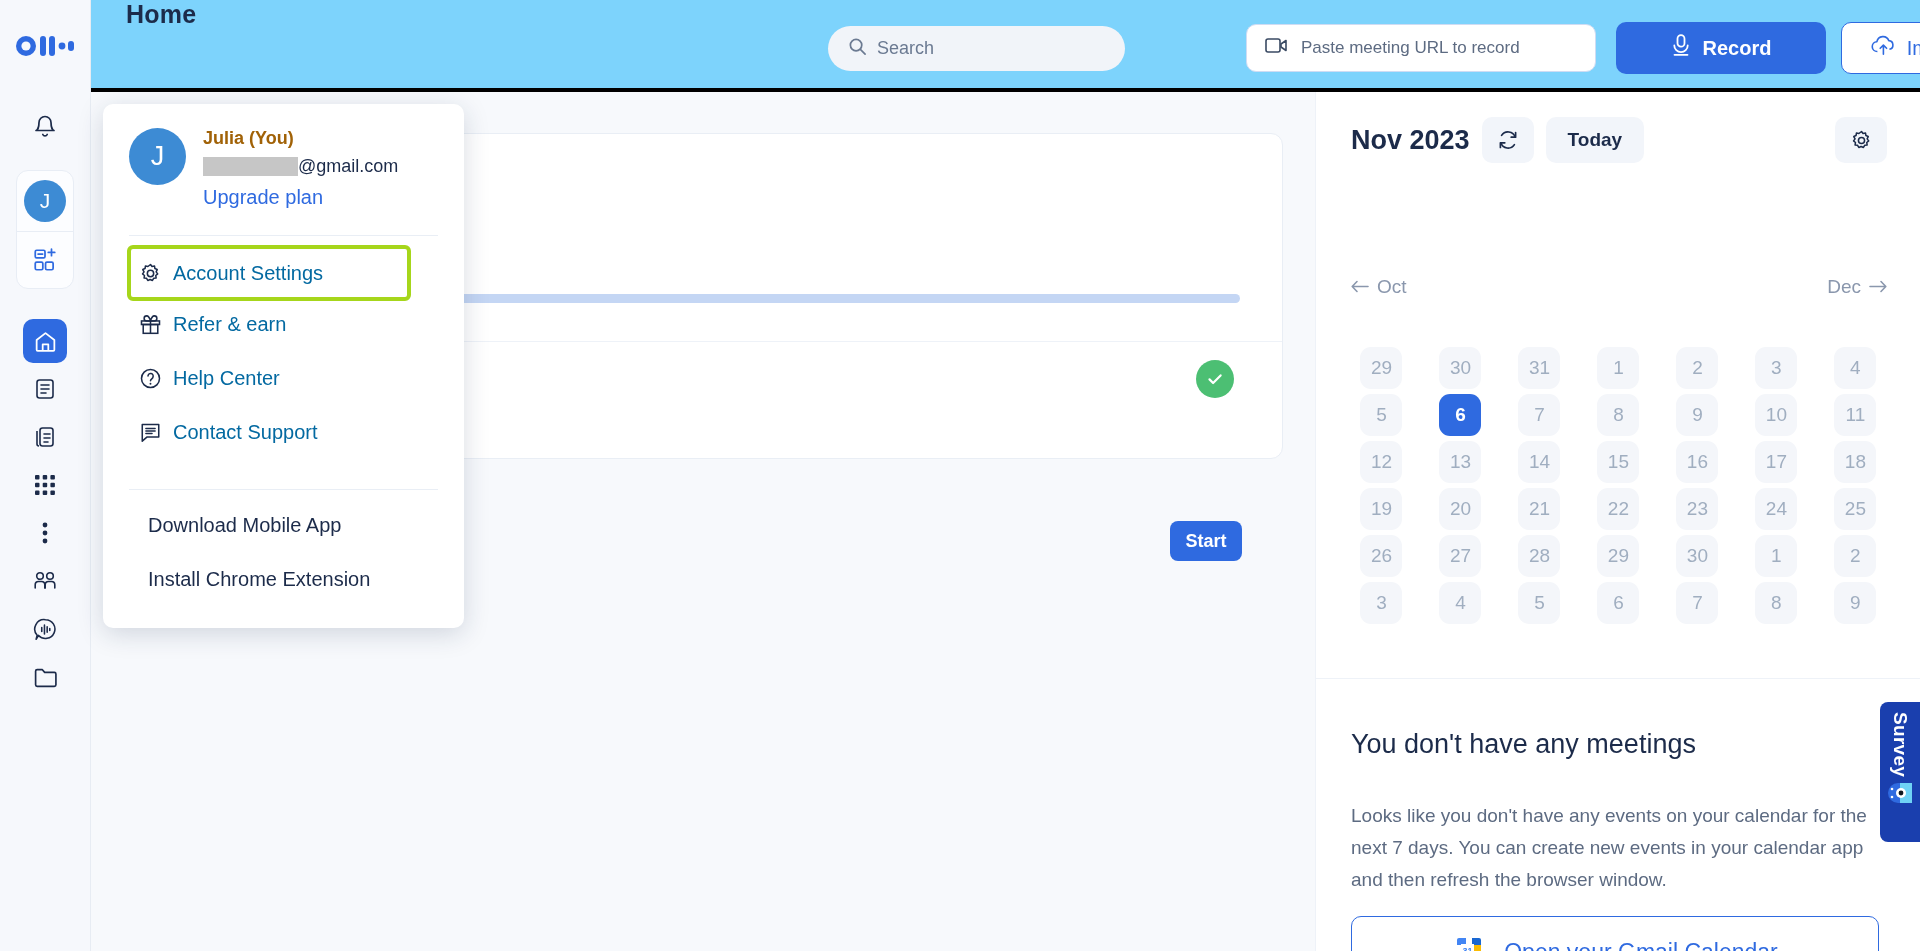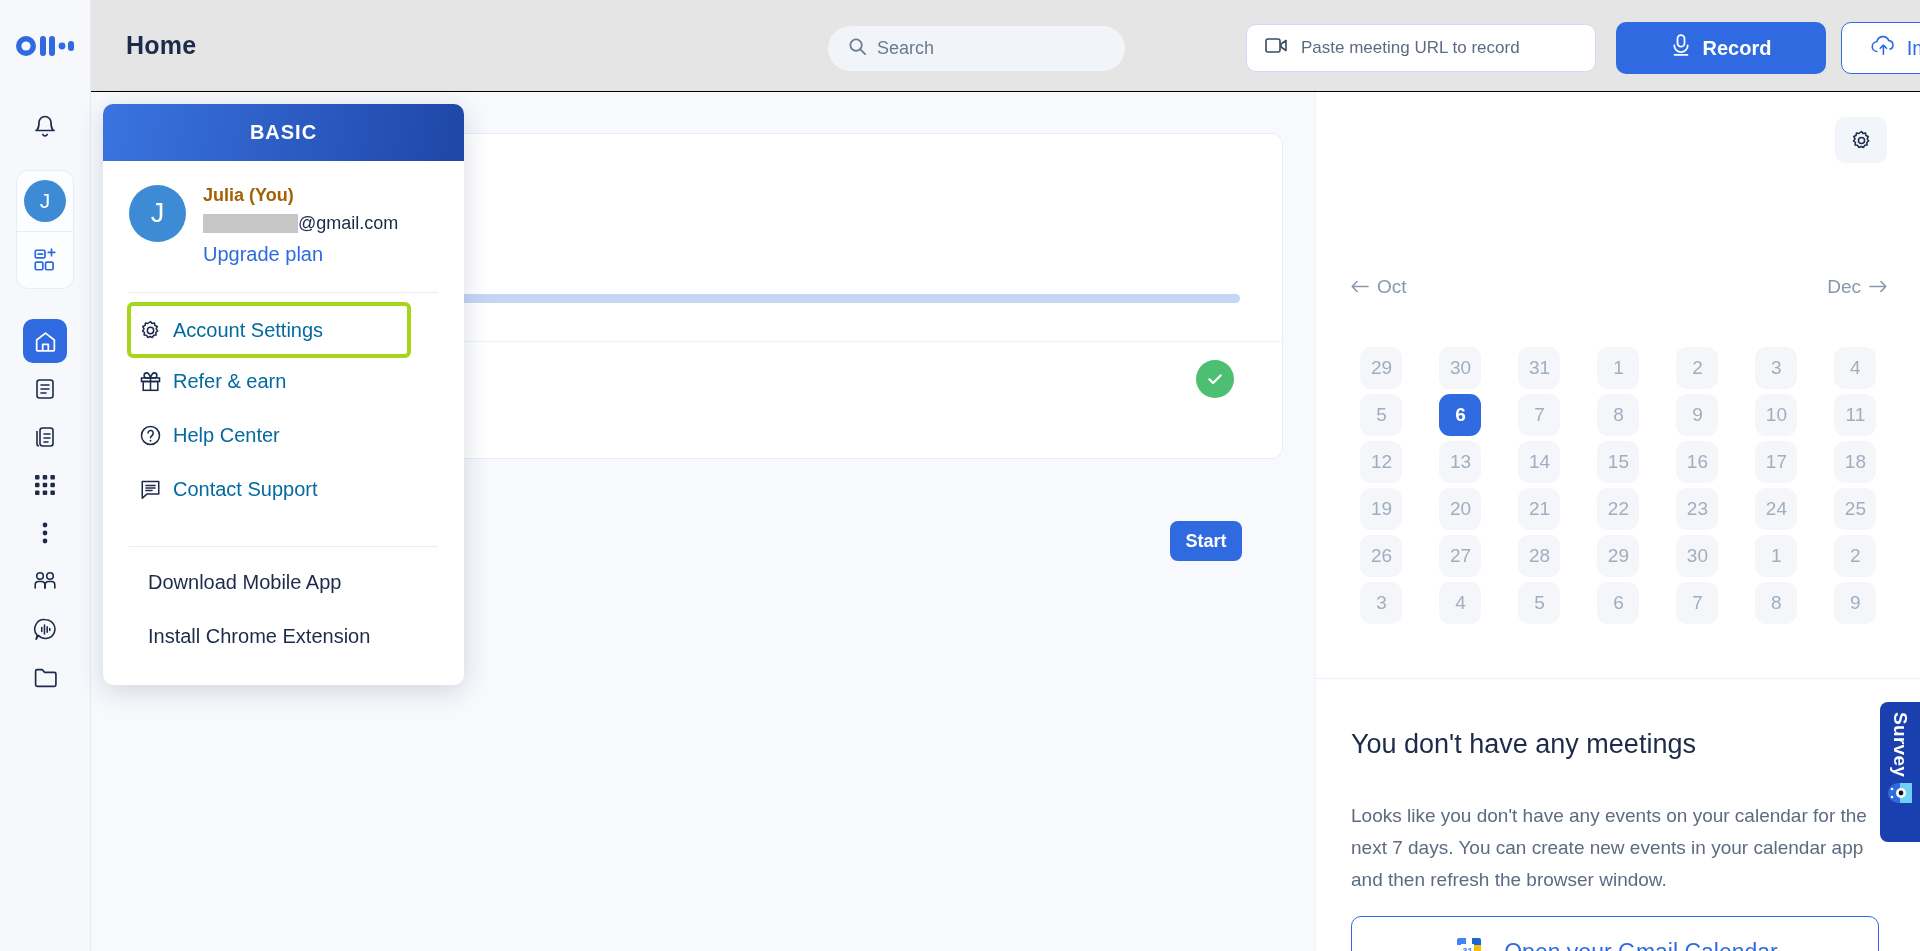--- a/index.html
+++ b/index.html
@@ -40,22 +40,22 @@
     display: flex; align-items: center; justify-content: center;
     font-size: 21px; font-weight: 400; margin: 9px 0;
   }
   .newbtn { height: 56px; display: flex; align-items: center; justify-content: center; color:#2f6ae0; }
   .rail-list { margin-top: 30px; display: flex; flex-direction: column; gap: 4px; align-items: center; }
 
   
   .topbar {
     position: absolute; left: 91px; top: 0;
     width: 1829px; height: 92px;
-    background: #e5e5e5; border-bottom: 1px solid #000000;
-    display: flex; align-items: center;
+    background: #7dd3fc; border-bottom: 4px solid #000000;
+    display: flex; 
   }
   .page-title { margin-left: 35px; font-size: 25px; font-weight: 700; color: #1c2b4a; letter-spacing: .2px; }
   .search {
     position: absolute; left: 737px; top: 26px;
     width: 297px; height: 45px; border-radius: 23px;
     background: #f1f4f9; display: flex; align-items: center; padding: 0 20px; gap: 10px;
     color: #6b7a92; font-size: 18px; cursor: text;
   }
   .url-box {
     position: absolute; left: 1155px; top: 24px;
@@ -372,20 +372,31 @@
 
       <div class="task-row task-next">
         <span>tion</span>
       </div>
       <button class="btn-start">Start</button>
     </div>
     <div class="vscroll"></div>
   </div>
 
   <div class="right">
+    <div class="cal-head">
+      <div class="cal-month">Nov 2023</div>
+      <div class="icon-sq">
+        <svg width="22" height="22" viewBox="0 0 22 22" fill="none" stroke="#1c2b4a" stroke-width="1.7">
+          <path d="M18.2 8.2A7.6 7.6 0 004.6 6.4" stroke-linecap="round"></path>
+          <path d="M3.8 13.8a7.6 7.6 0 0013.6 1.8" stroke-linecap="round"></path>
+          <path d="M18.6 3.6v4.6h-4.4M3.4 18.4v-4.6h4.4" stroke-linecap="round" stroke-linejoin="round"></path>
+        </svg>
+      </div>
+      <button class="btn-today">Today</button>
+    </div>
     <div class="icon-sq cal-gear">
       <svg width="23" height="23" viewBox="0 0 24 24" fill="none" stroke="#1c2b4a" stroke-width="1.6">
         <circle cx="12" cy="12" r="3.2"></circle>
         <path d="M12 2.6l1.6 2.1 2.6-.5.4 2.6 2.4 1.1-1.1 2.4 1.6 2.1-2 1.7.4 2.6-2.6.3-1.3 2.3-2.4-1.1-2.4 1.1-1.3-2.3-2.6-.3.4-2.6-2-1.7 1.6-2.1L3.9 7.9l2.4-1.1.4-2.6 2.6.5z" stroke-linejoin="round"></path>
       </svg>
     </div>
 
     <div class="prev-m">
       <span>
         <svg width="18" height="13" viewBox="0 0 18 13" fill="none" stroke="#8a97ad" stroke-width="1.6">
@@ -562,21 +573,20 @@
           <circle cx="15" cy="12" r="5" fill="#fff"></circle>
             <circle cx="15" cy="12" r="2.4" fill="#101820"></circle>
           <circle cx="6" cy="8" r="1.3" fill="#fff"></circle>
             <circle cx="6" cy="16" r="1.3" fill="#fff"></circle>
         </svg>
       </span>
     </div>
   </div>
 
   <div class="menu">
-    <div class="menu-head">BASIC</div>
 
     <div class="menu-user">
       <div class="menu-av">
         <span>J</span>
       </div>
       <div>
         <div class="menu-name">Julia (You)</div>
         <div class="menu-mail">
           <span class="redact"></span>
           <span>@gmail.com</span>

